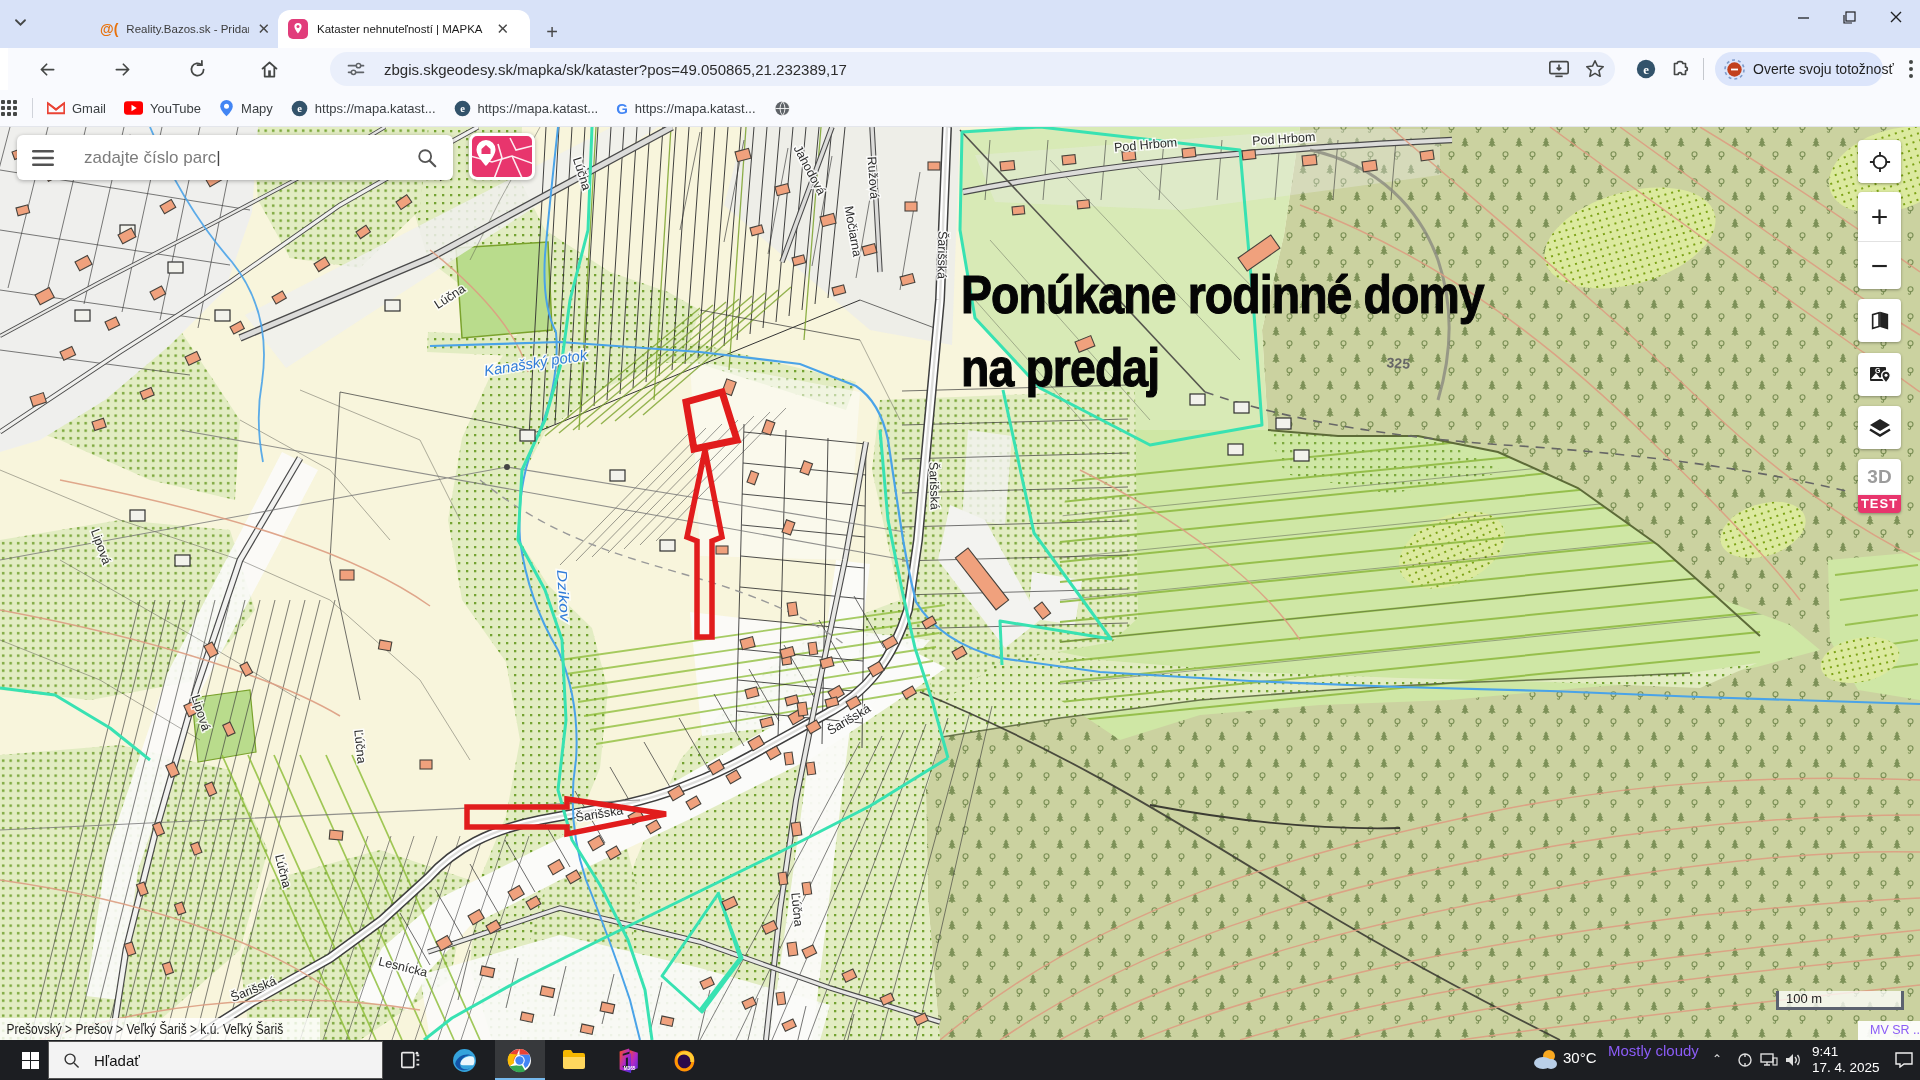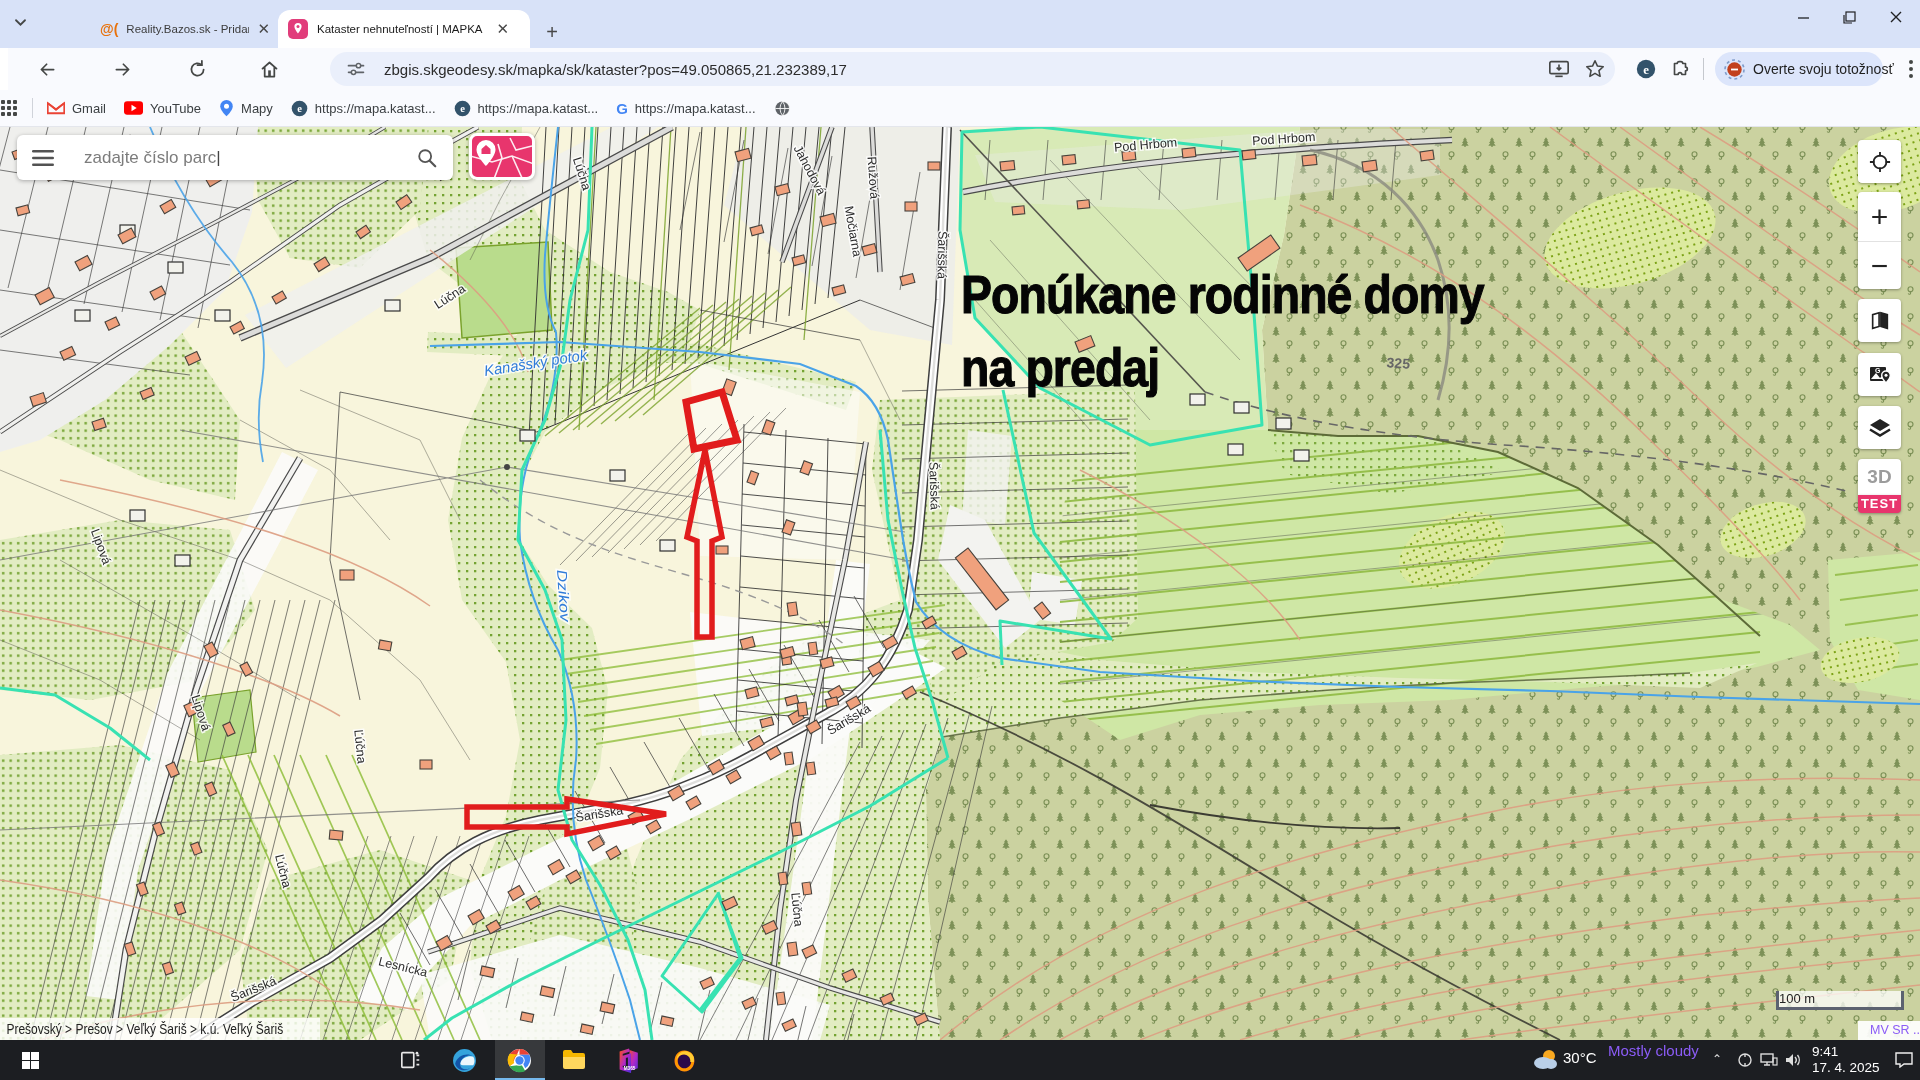--- a/index.html
+++ b/index.html
@@ -18,21 +18,21 @@
 .bmitem{display:flex;align-items:center;font-size:13px;color:#3c4043;margin-right:18px;white-space:nowrap;}
 .bmitem svg,.bmitem .bmi{margin-right:7px;}
 #winctl{position:absolute;top:0;right:0;width:140px;height:34px;display:flex;align-items:center;justify-content:space-around;color:#202124;}
 
 #taskbar{position:absolute;top:1040px;left:0;width:1920px;height:40px;background:#1c1e22;display:flex;align-items:center;color:#fff;}
 #tsearch{position:absolute;left:48px;top:1px;width:335px;height:38px;background:#f3f3f3;border:1px solid #555;display:flex;align-items:center;color:#111;font-size:15px;}
 
 #searchbox{position:absolute;left:17px;top:135px;width:436px;height:45px;background:#fff;border-radius:6px;box-shadow:0 1px 4px rgba(0,0,0,.3);display:flex;align-items:center;}
 #mapkalogo{position:absolute;left:469px;top:133px;width:66px;height:47px;border-radius:8px;background:#e8356d;border:3px solid #fff;box-shadow:0 1px 4px rgba(0,0,0,.3);overflow:hidden;}
 .ctlbtn{position:absolute;left:1858px;width:43px;background:#fff;border-radius:4px;box-shadow:0 1px 3px rgba(0,0,0,.35);display:flex;align-items:center;justify-content:center;flex-direction:column;}
-#scalebar{position:absolute;left:1776px;top:991px;width:128px;height:19px;background:rgba(255,255,255,.75);border:3px solid #5c6270;border-top:none;color:#222;font-size:13px;line-height:16px;}
+#scalebar{position:absolute;left:1776px;top:991px;width:128px;height:19px;background:rgba(255,255,255,.75);border:3px solid #5c6270;border-top:none;color:#222;font-size:13px;line-height:16px;padding-left:7px;}
 #breadcrumb{position:absolute;left:0px;top:1018px;height:22px;background:rgba(255,255,255,.8);color:#222;font-size:15px;line-height:22px;padding:0 8px;transform:scaleX(.80);transform-origin:0 0;width:400px;white-space:nowrap;}
 #attrib{position:absolute;left:1858px;top:1021px;width:62px;height:19px;background:rgba(255,255,255,.92);color:#8b5cf6;font-size:12.5px;line-height:19px;padding-left:12px;white-space:nowrap;}
 #bigtext{position:absolute;left:961px;top:258px;color:#050505;font-weight:bold;font-size:53px;line-height:73px;letter-spacing:-1px;transform:scaleX(.875);transform-origin:0 0;white-space:pre;-webkit-text-stroke:1.1px #050505;}
 </style>
 </head>
 <body>
 
 <svg id="map" class="abs" style="left:0;top:127px" width="1920" height="913" viewBox="0 127 1920 913" xmlns="http://www.w3.org/2000/svg">
 <defs>
 <pattern id="dots" width="7.5" height="7.5" patternUnits="userSpaceOnUse">
@@ -596,20 +596,27 @@
 
 <div id="taskbar">
   <svg class="abs" style="left:22px;top:12px" width="17" height="17" viewBox="0 0 17 17">
       <g fill="#fff">
         <rect width="8" height="8"></rect>
         <rect x="9" width="8" height="8"></rect>
         <rect y="9" width="8" height="8"></rect>
         <rect x="9" y="9" width="8" height="8"></rect>
       </g>
     </svg>
+  <div id="tsearch">
+    <svg style="margin:0 14px 0 14px" width="17" height="17" viewBox="0 0 24 24">
+        <circle cx="10" cy="10" r="7" fill="none" stroke="#333" stroke-width="2"></circle>
+        <path d="M15.5 15.5 L22 22" stroke="#333" stroke-width="2"></path>
+      </svg>
+    Hľadať
+  </div>
   <svg class="abs" style="left:400px;top:9px" width="22" height="22" viewBox="0 0 24 24">
       <rect x="2" y="4" width="13" height="16" rx="1" fill="none" stroke="#e8e8e8" stroke-width="1.8"></rect>
       <path d="M18 7 h3 M18 12 h3 M18 17 h3" stroke="#e8e8e8" stroke-width="1.8"></path>
       <circle cx="18.5" cy="4.5" r="1.5" fill="#e8e8e8"></circle>
     </svg>
   <svg class="abs" style="left:452px;top:8px" width="25" height="25" viewBox="0 0 48 48">
       <circle cx="24" cy="24" r="22" fill="#35a3dc"></circle>
       <path d="M6 30 C10 14 30 8 40 16 C34 12 18 16 16 30 C14 40 28 44 36 38 C28 46 10 44 6 30 z" fill="#1254a8"></path>
       <path d="M16 30 C18 18 34 14 41 17 C44 22 44 28 41 33 L24 33 C20 33 16 32 16 30 z" fill="#fff" opacity=".9"></path>
     </svg>

